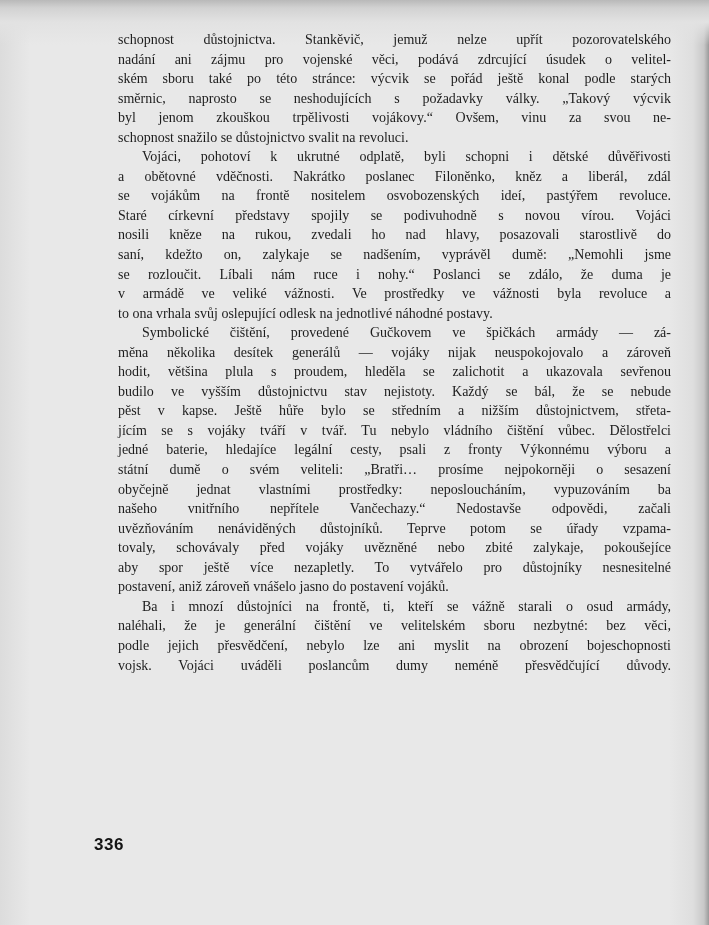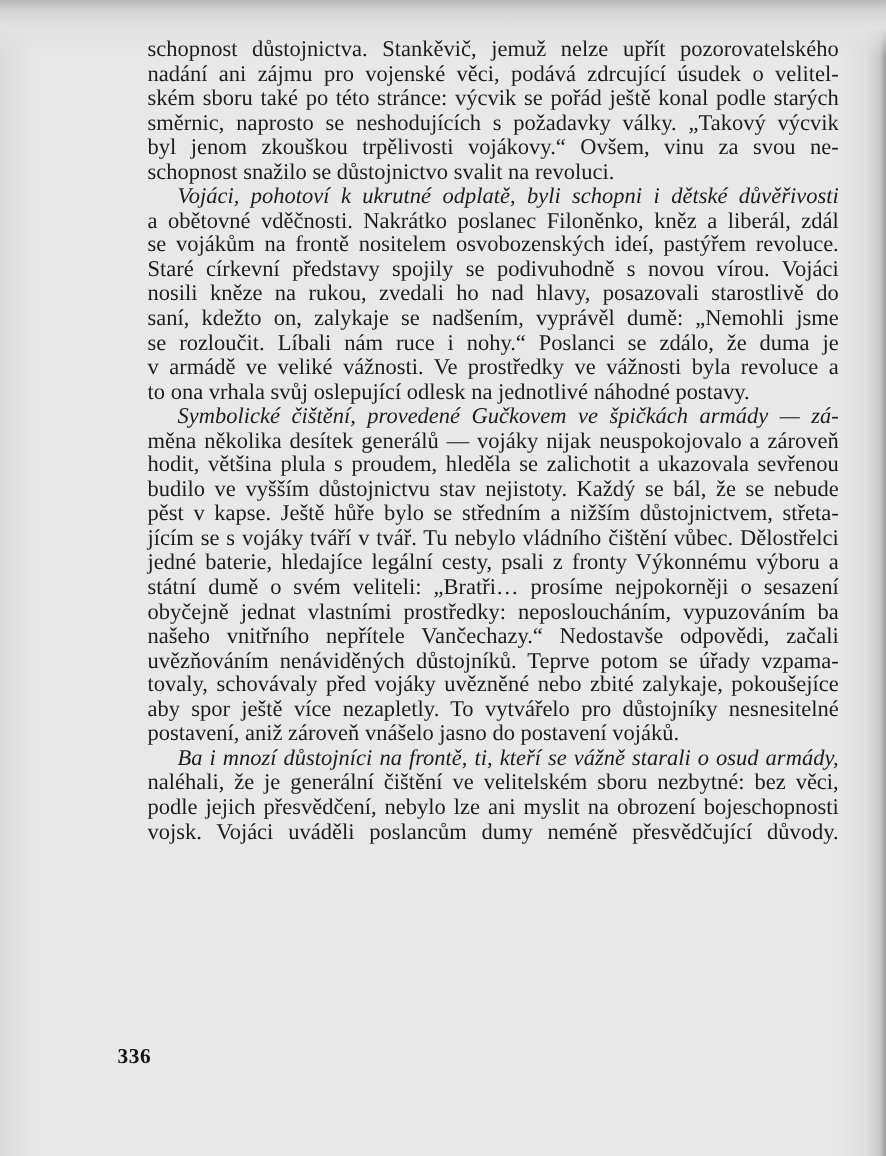--- a/index.html
+++ b/index.html
@@ -23,43 +23,42 @@
         linear-gradient(to bottom, #b9b9b9 0px, #d2d2d2 8px, #e2e2e2 22px, rgba(233,233,233,0) 45px),
         linear-gradient(to left, #9a9a9a 0px, #c8c8c8 5px, #dedede 16px, rgba(233,233,233,0) 40px),
         linear-gradient(to right, #dcdcdc 0px, rgba(233,233,233,0) 30px),
         #e8e8e8;
     }
     .text-block {
       position: absolute;
       left: 118px;
       top: 30px;
       width: 553px;
-      font-size: 18px;
+      font-size: 14px;
       line-height: 19.55px;
     }
     .line {
       display: block;
       white-space: nowrap;
       text-align: justify;
       text-align-last: justify;
       height: 19.55px;
       overflow: visible;
     }
     .line.last {
       text-align-last: left;
     }
     .line.indent {
       padding-left: 24px;
-      font-style: italic;
     }
     .page-number {
       position: absolute;
       left: 94px;
       top: 835px;
-      font-family: Liberation Serif, serif;
+      font-family: Liberation Sans, sans-serif;
       font-weight: bold;
       font-size: 17px;
       letter-spacing: 0.5px;
       color: #141414;
     }
   </style>
 </head>
 <body>
 
 <div class="paper">

